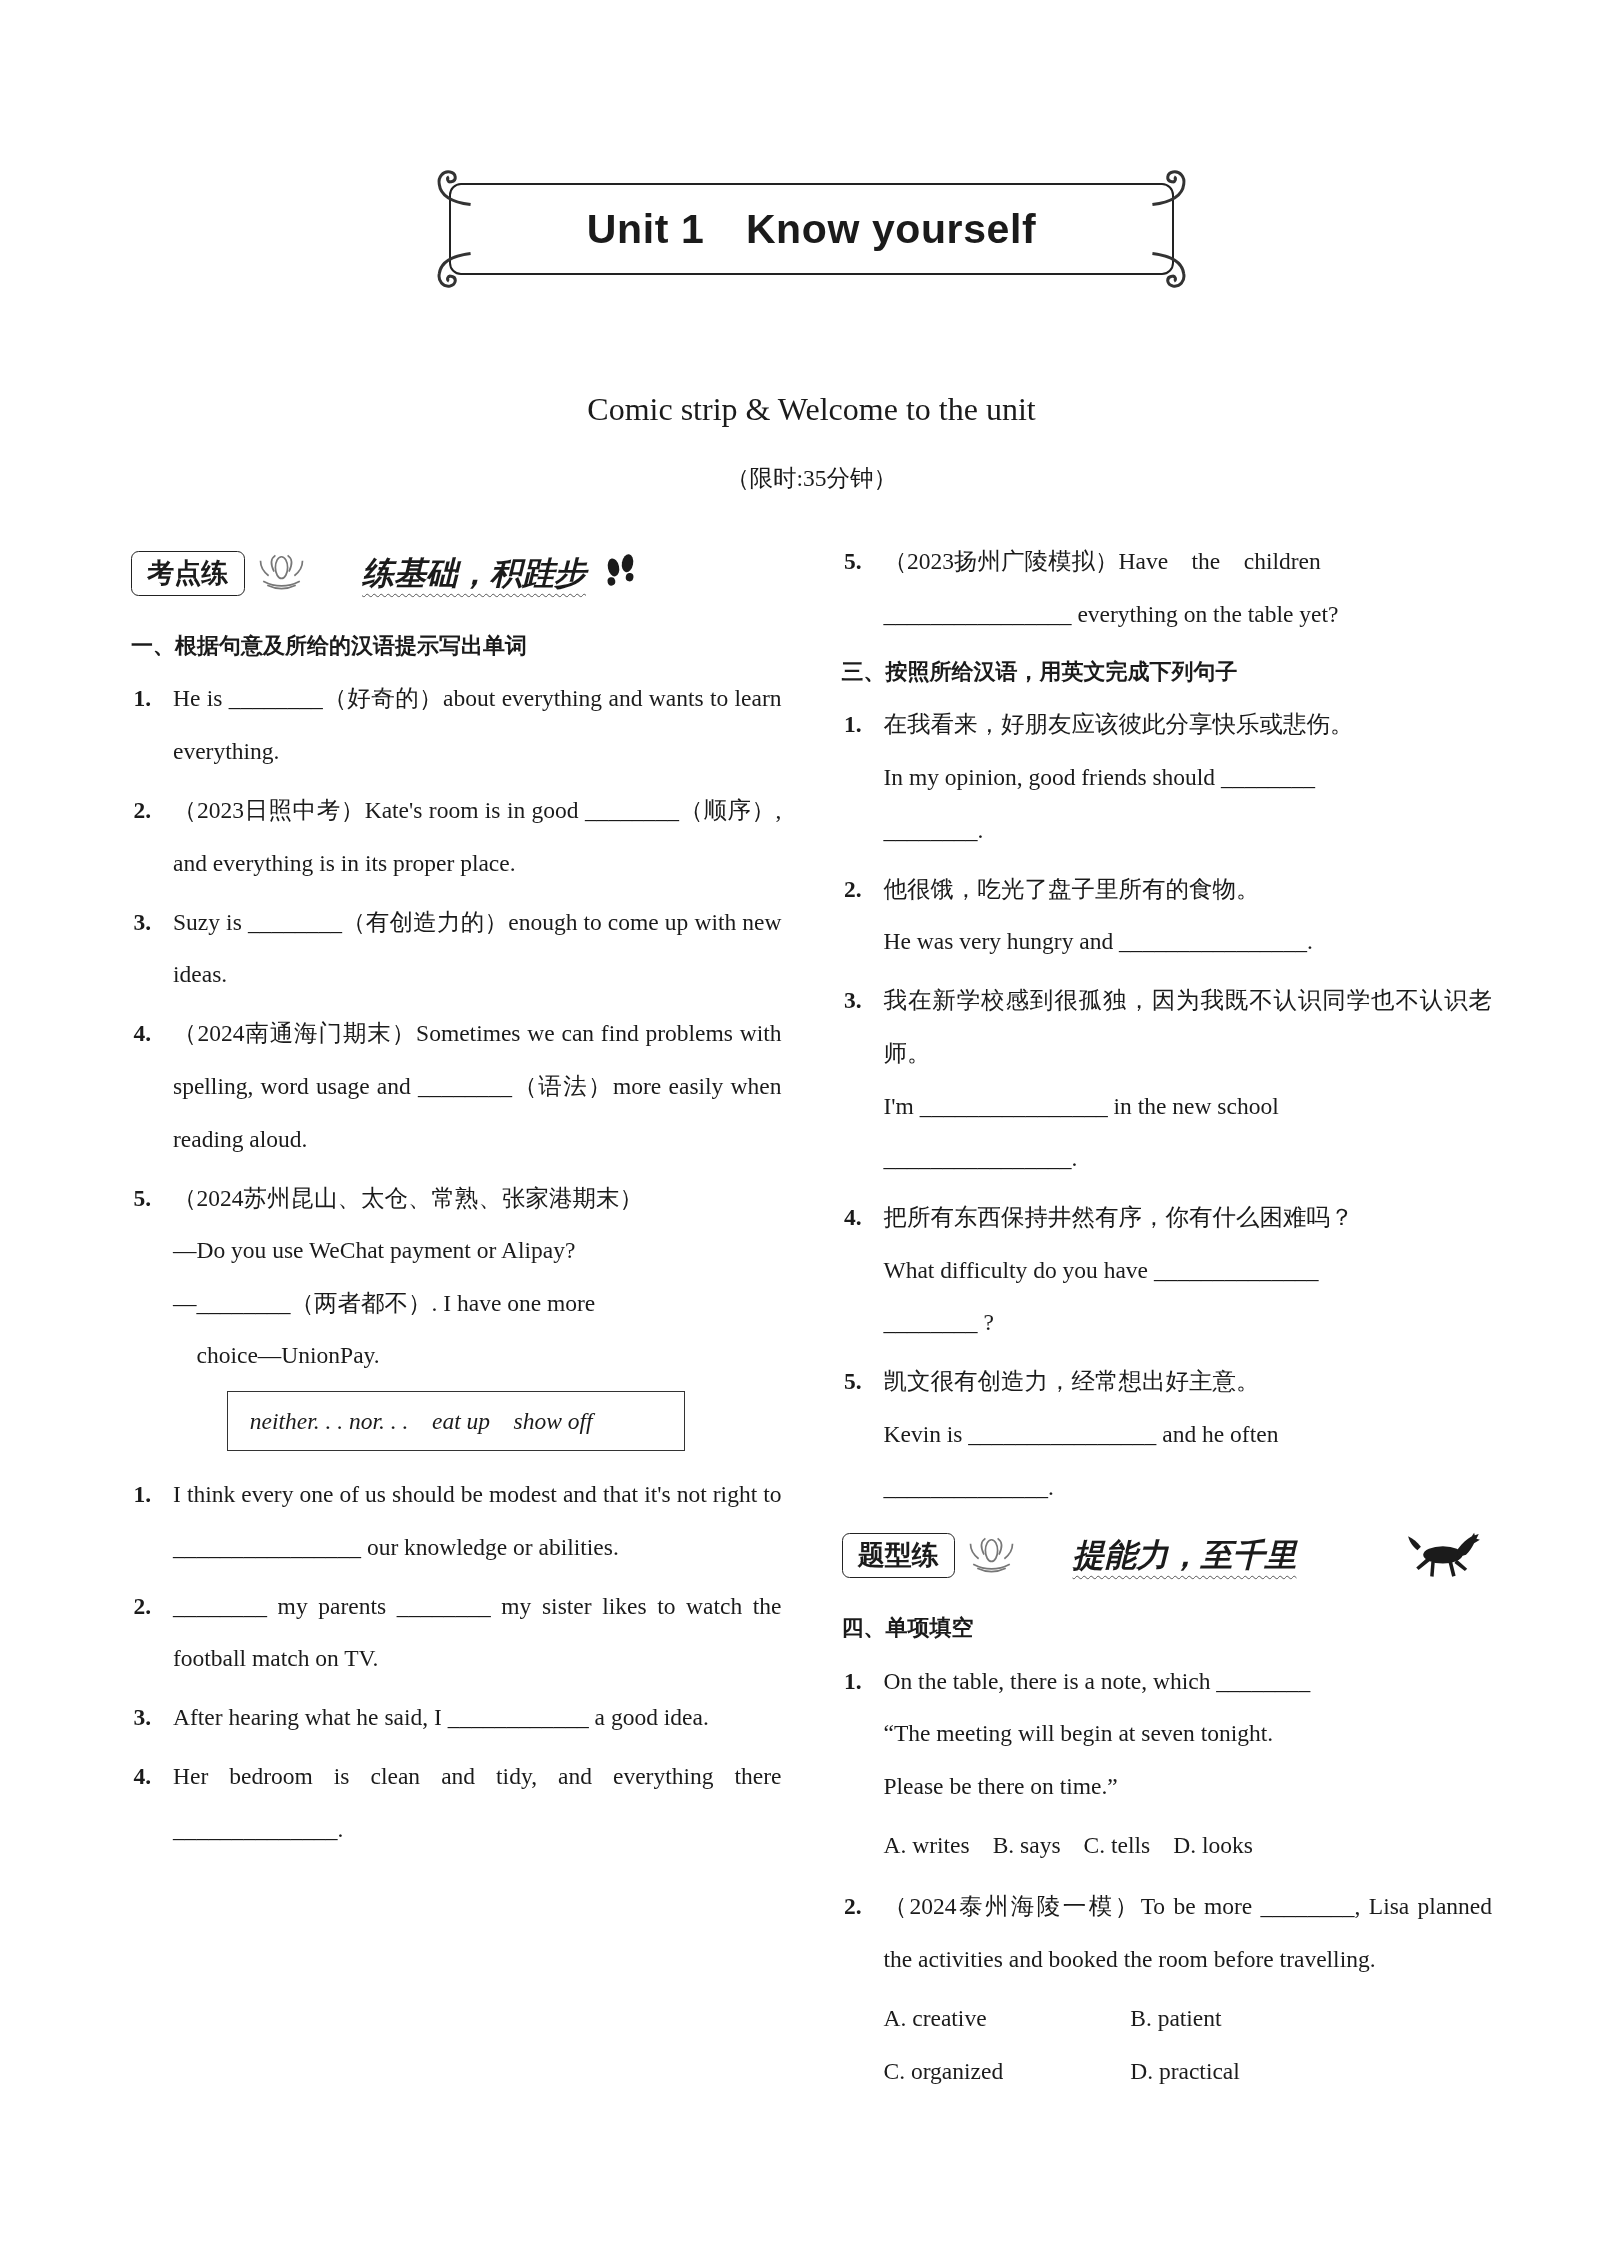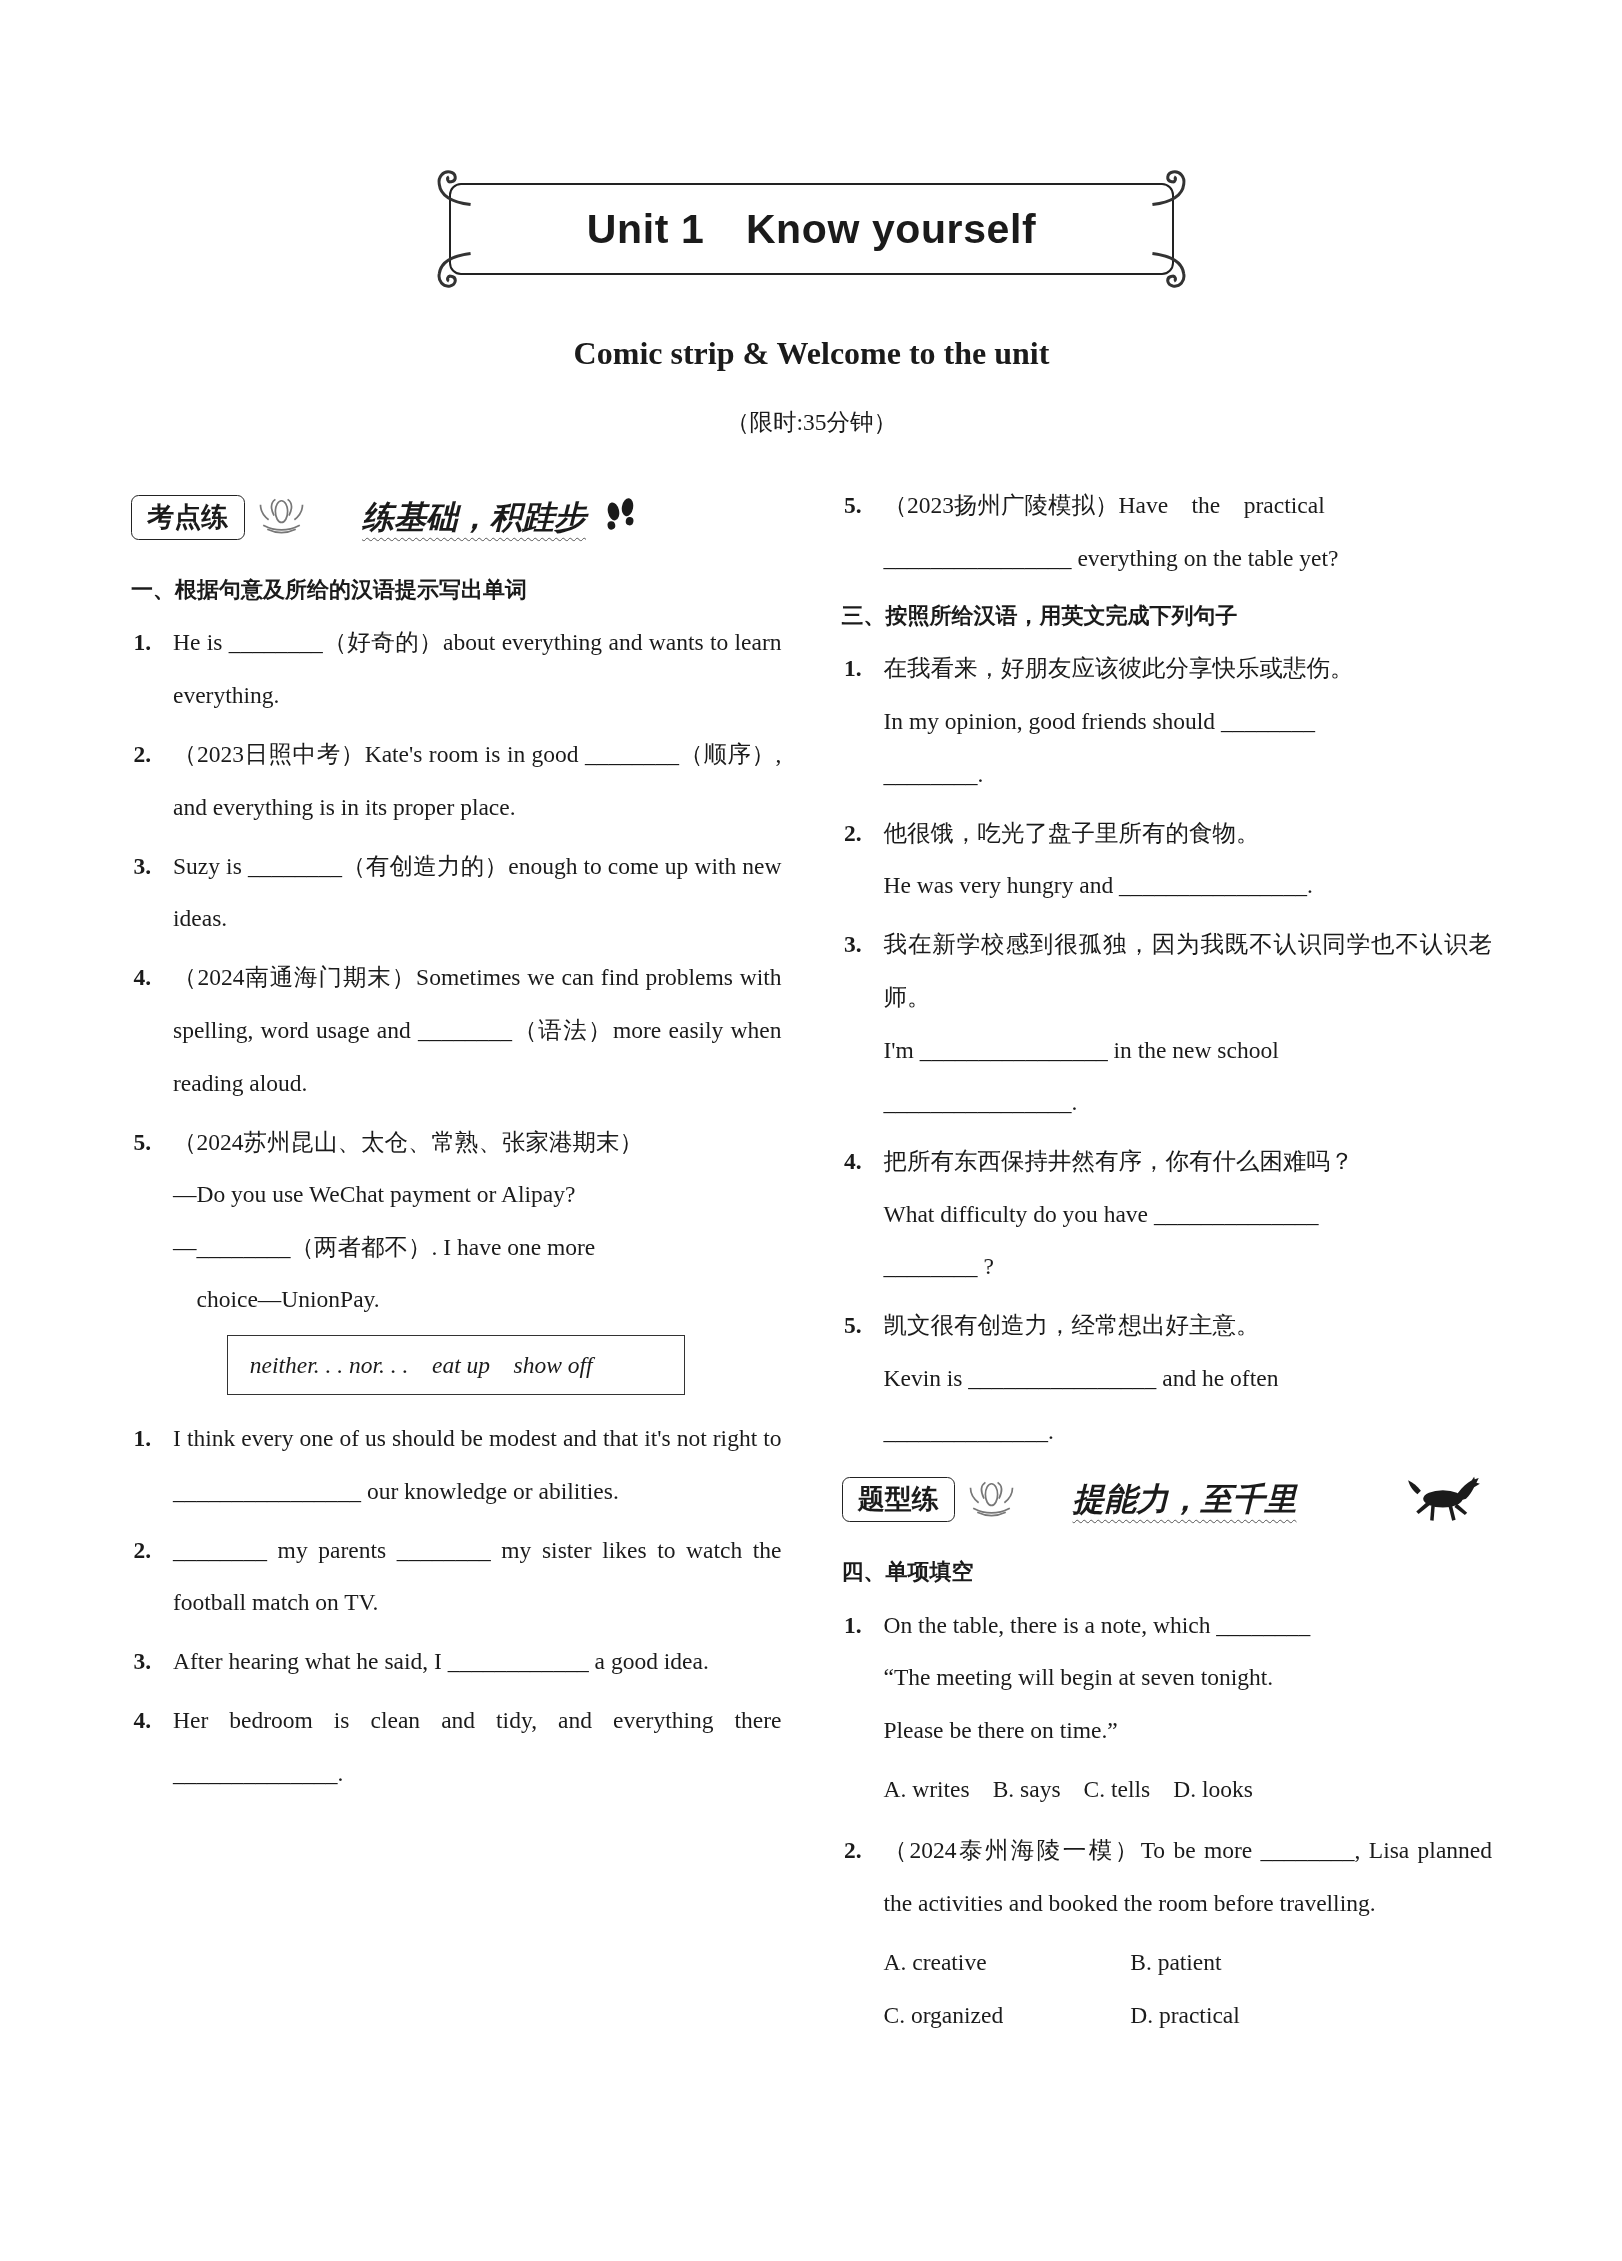--- a/index.html
+++ b/index.html
@@ -22,21 +22,21 @@
   .unit-title {
     font-family:"Liberation Sans","DejaVu Sans",sans-serif;
     font-weight:bold; font-size:41px; letter-spacing:0.6px;
   }
   .corner { position:absolute; width:41px; height:41px; }
   .corner.tl { left:-19px; top:-19px; }
   .corner.tr { right:-19px; top:-19px; transform:scaleX(-1); }
   .corner.bl { left:-19px; bottom:-19px; transform:scaleY(-1); }
   .corner.br { right:-19px; bottom:-19px; transform:scale(-1,-1); }
 
-  .lesson-title { text-align:center; font-weight:bold; font-size:32px; margin-top:60px; }
+  .lesson-title { text-align:center; font-weight:normal; font-size:32px; margin-top:116px; }
   .time-limit   { text-align:center; font-size:23.5px; margin-top:34px; }
 
   
   .columns { display:flex; gap:60px; margin-top:41px; }
   .col { width:651px; font-size:23.5px; line-height:2.24; }
 
   
   .badge-row { display:flex; align-items:center; margin:2.5px 0 11.4px; min-height:61px; }
   .badge-box {
     border:1.9px solid #222; border-radius:7.6px;
@@ -172,21 +172,21 @@
         <span class="num">4.</span>
         <div class="itext">Her bedroom is clean and tidy, and everything there ______________.</div>
       </div>
 
     </div>
 
     <div class="col">
 
       <div class="item">
         <span class="num">5.</span>
-        <div class="itext">（2023扬州广陵模拟）Have　the　practical
+        <div class="itext">（2023扬州广陵模拟）Have　the　children
 ________________ everything on the table yet?</div>
       </div>
 
       <div class="sec-heading">三、按照所给汉语，用英文完成下列句子</div>
 
       <div class="item">
         <span class="num">1.</span>
         <div class="cn-line">在我看来，好朋友应该彼此分享快乐或悲伤。</div>
         <div class="en-line">In my opinion, good friends should ________
 ________.</div>

